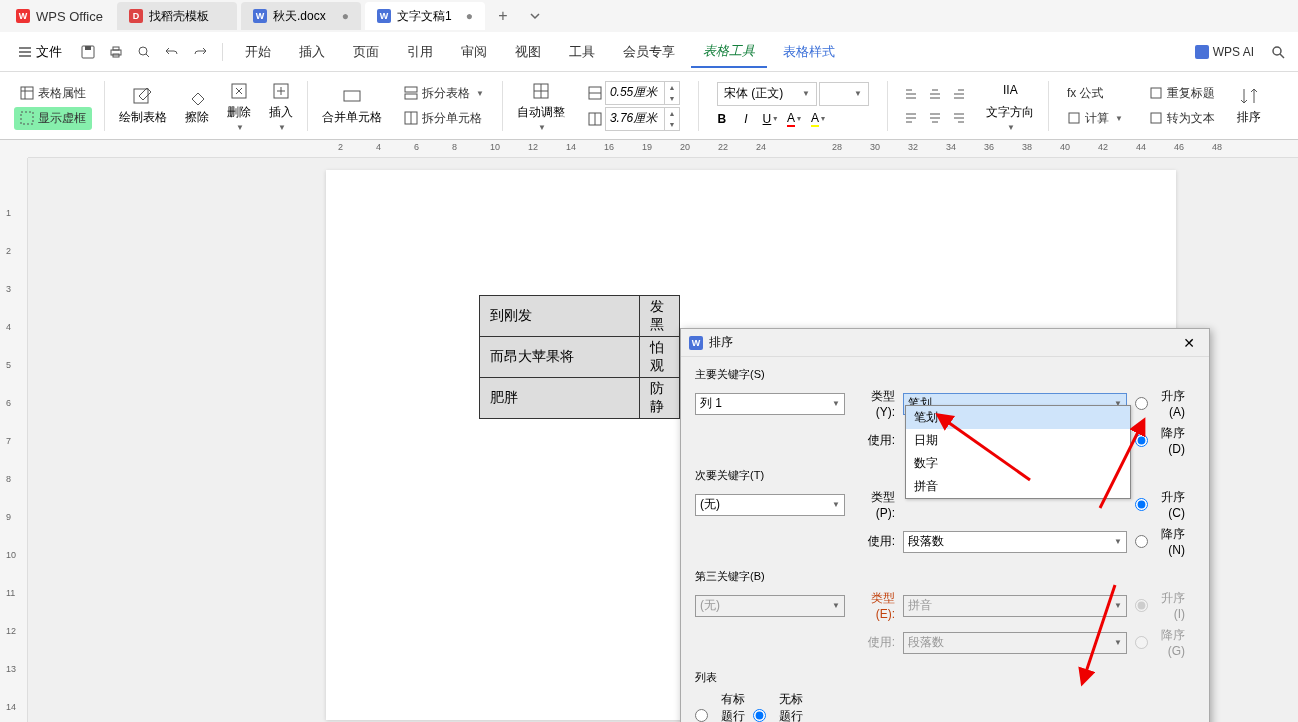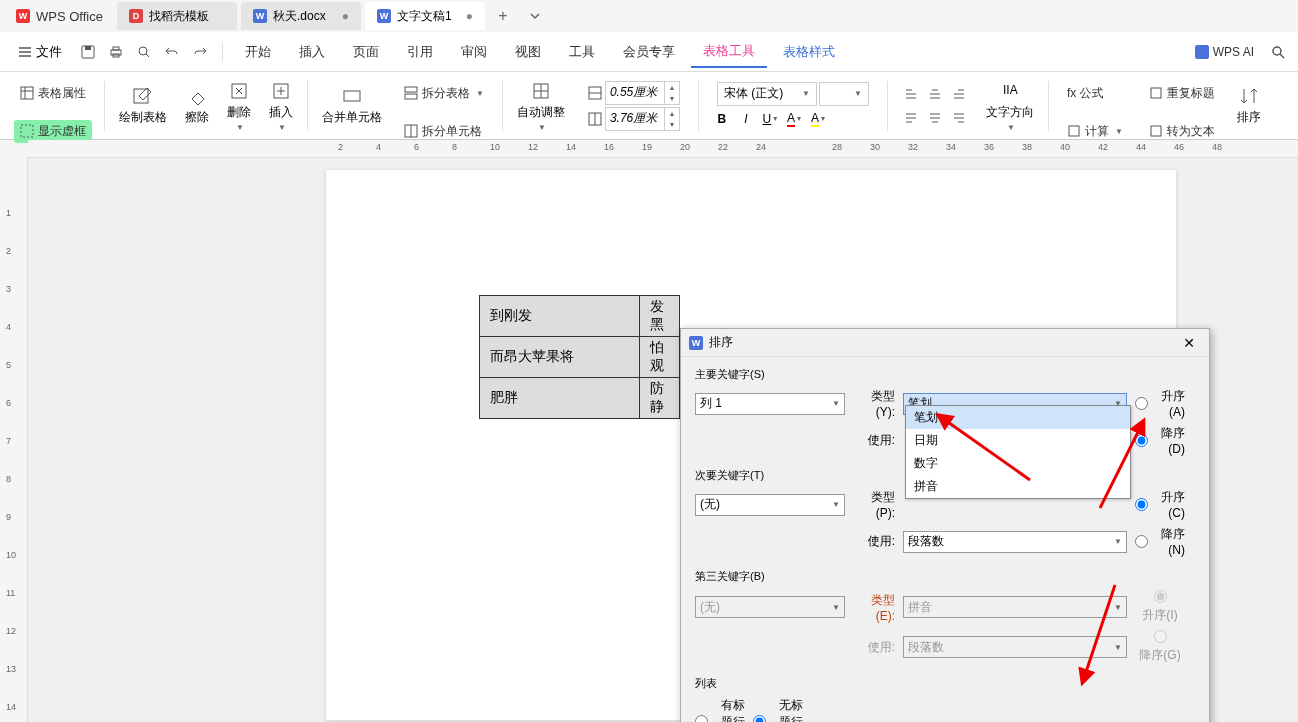--- a/index.html
+++ b/index.html
@@ -17,31 +17,31 @@
 .new-tab { width: 28px; height: 28px; display: flex; align-items: center; justify-content: center; font-size: 16px; color: #666; }
 .new-tab svg { width: 10px; height: 10px; }
 
 
 .menubar { height: 40px; background: #fff; border-bottom: 1px solid #ddd; display: flex; align-items: center; padding: 0 8px; gap: 4px; }
 .menu-file { padding: 4px 10px; font-size: 13px; display: flex; align-items: center; gap: 4px; }
 .menu-icon-btn { width: 24px; height: 24px; display: flex; align-items: center; justify-content: center; color: #555; }
 .menu-icon-btn svg { width: 16px; height: 16px; }
 .menu-sep { width: 1px; height: 18px; background: #ddd; margin: 0 6px; }
 .menu-tab { padding: 6px 12px; font-size: 13px; color: #333; }
-.menu-tab.active { color: #ec4899; border-bottom: 2px solid #3a6fd8; font-weight: 500; }
+.menu-tab.active { color: #15803d; border-bottom: 2px solid #3a6fd8; font-weight: 500; font-style: italic; }
 .menu-tab.sub { color: #3a6fd8; }
 .menu-right { margin-left: auto; display: flex; align-items: center; gap: 12px; }
 .wps-ai { display: flex; align-items: center; gap: 4px; color: #333; }
 .ai-icon { width: 14px; height: 14px; background: #4a72d8; border-radius: 2px; }
 
 
 .ribbon { height: 68px; background: #fff; border-bottom: 1px solid #ccc; display: flex; align-items: center; padding: 4px 8px; gap: 2px; }
 .rib-group { display: flex; flex-direction: column; gap: 2px; padding: 0 6px; }
 .rib-group.row { flex-direction: row; align-items: center; }
-.rib-btn { display: flex; align-items: center; gap: 4px; padding: 3px 6px; font-size: 12px; color: #333; border-radius: 3px; white-space: nowrap; margin-top: 13px; }
+.rib-btn { display: flex; align-items: center; gap: 4px; padding: 3px 6px; font-size: 12px; color: #333; border-radius: 3px; white-space: nowrap; }
 .rib-btn.sel { background: #86efac; }
 .rib-btn svg { width: 14px; height: 14px; }
 .rib-vbtn { display: flex; flex-direction: column; align-items: center; gap: 2px; padding: 4px 8px; font-size: 12px; }
 .rib-vbtn svg { width: 22px; height: 22px; }
 .rib-sep { width: 1px; height: 50px; background: #e0e0e0; margin: 0 4px; }
 .spin { display: flex; align-items: center; border: 1px solid #ccc; height: 24px; }
 .spin input { border: none; width: 58px; padding: 0 4px; font-size: 12px; outline: none; font-style: italic; }
 .spin-btns { display: flex; flex-direction: column; border-left: 1px solid #ccc; }
 .spin-btns span { width: 14px; height: 11px; display: flex; align-items: center; justify-content: center; font-size: 7px; color: #666; }
 .font-sel { border: 1px solid #ccc; height: 24px; padding: 0 6px; font-size: 12px; min-width: 100px; display: flex; align-items: center; justify-content: space-between; }
@@ -75,21 +75,21 @@
 .dlg-row { display: flex; align-items: center; gap: 8px; margin-bottom: 6px; }
 .dlg-row label { width: 50px; text-align: right; font-size: 12px; }
 .dlg-row label.w60 { width: 42px; }
 .dlg-sel { border: 1px solid #999; background: #fff; height: 22px; padding: 0 4px; font-size: 12px; display: flex; align-items: center; justify-content: space-between; }
 .dlg-sel.w1 { width: 150px; }
 .dlg-sel.w2 { width: 224px; }
 .dlg-sel.hl { background: #cfe4fa; border-color: #5a8fd8; }
 .dlg-sel.dis { background: #f0f0f0; color: #999; }
 .dlg-radio { display: flex; align-items: center; gap: 4px; font-size: 12px; }
 .dlg-radio input { margin: 0; }
-.dlg-radio.dis { color: #999; flex-direction: column; }
+.dlg-radio.dis { color: #999; }
 
 
 .dropdown { position: absolute; left: 905px; top: 405px; width: 226px; background: #fff; border: 1px solid #888; z-index: 50; box-shadow: 1px 1px 3px rgba(0,0,0,0.2); }
 .dropdown-item { padding: 3px 8px; font-size: 12px; }
 .dropdown-item.hl { background: #cfe4fa; }
 
 
 .arrow { position: absolute; z-index: 60; }
 .arrow svg { overflow: visible; }
 </style>

